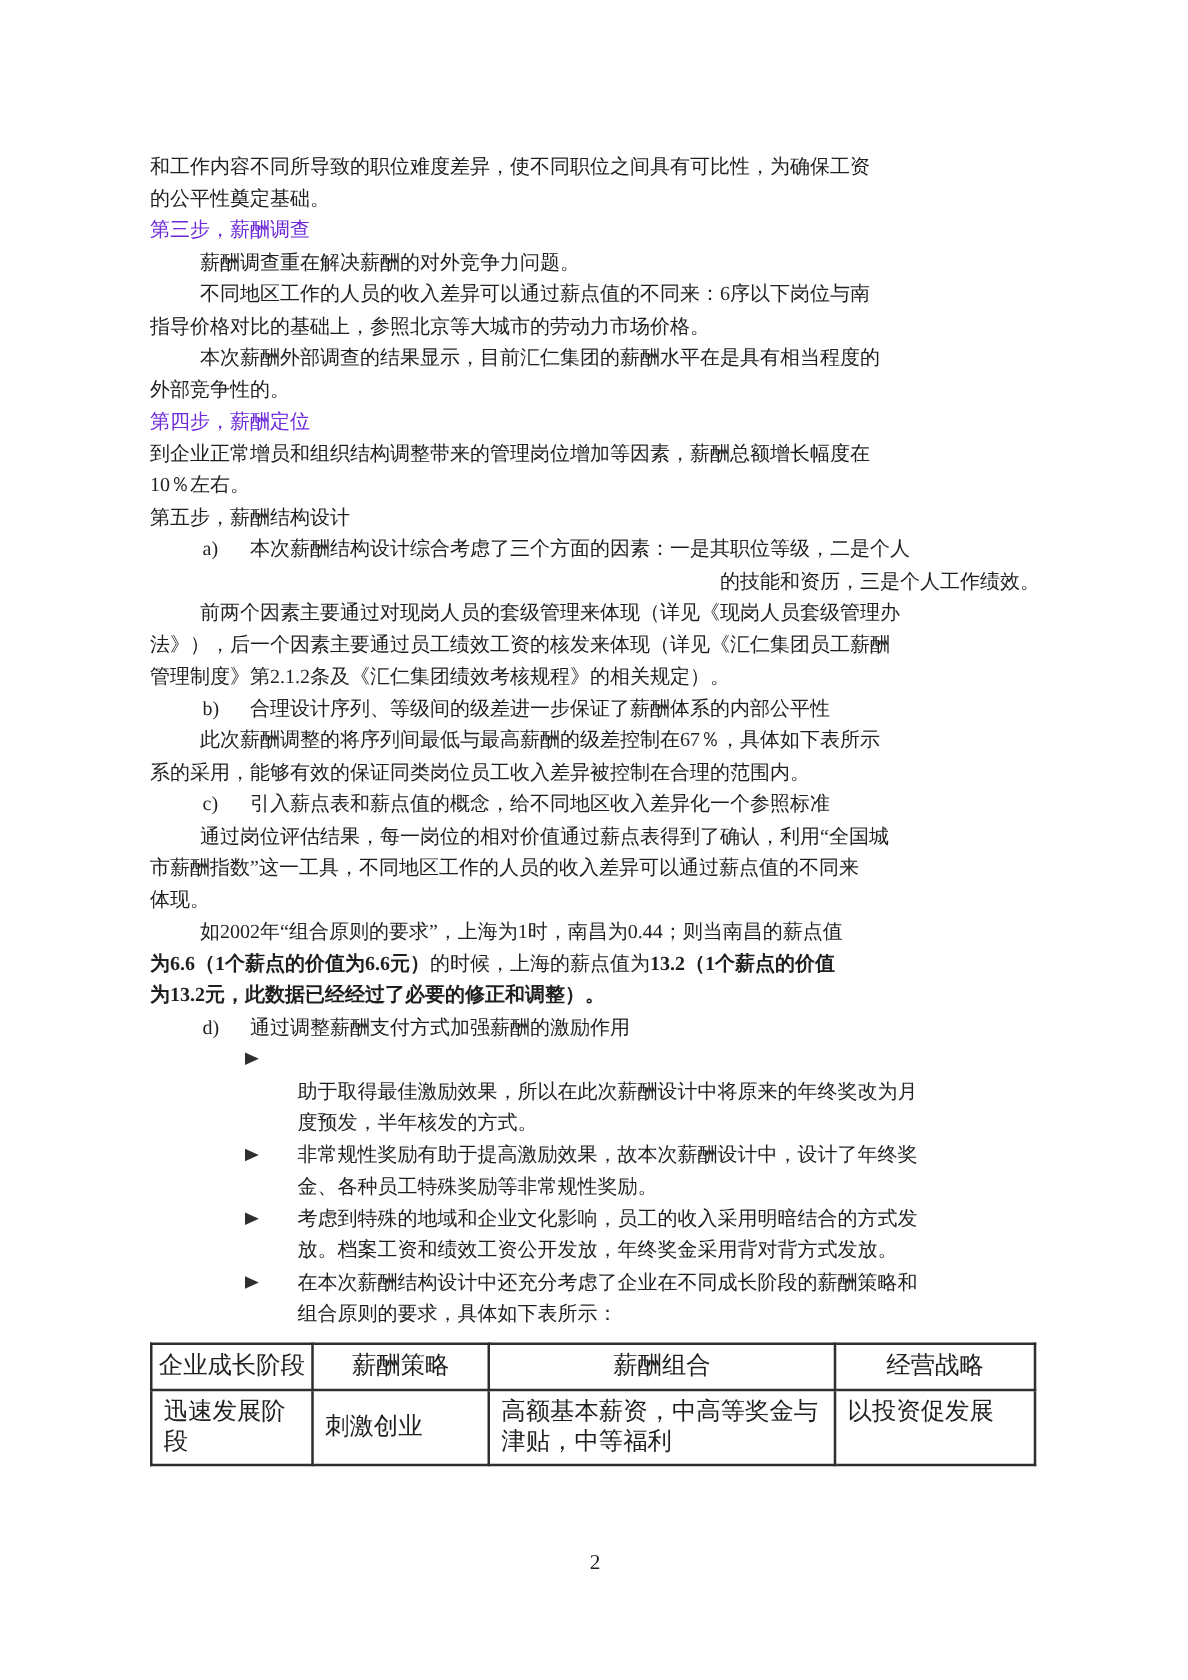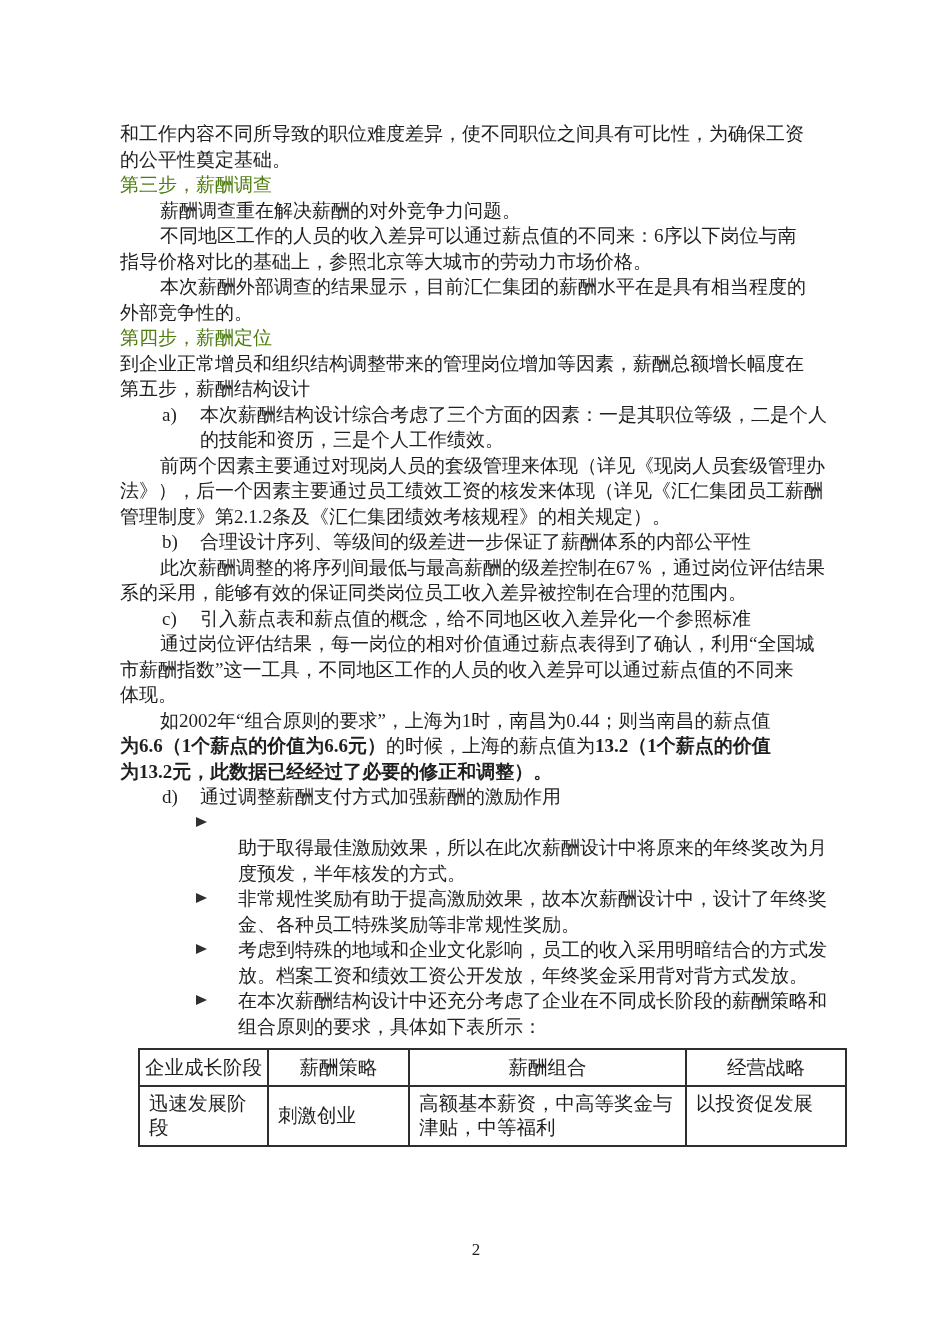--- a/index.html
+++ b/index.html
@@ -9,27 +9,27 @@
     background:#ffffff;
     color:#1f1f1f;
     font-family:"Liberation Serif","DejaVu Serif",serif;
     overflow:hidden;
   }
   .doc { position:absolute; left:120px; top:121px; width:712px; }
   .ln {
     margin:0; padding:0;
     position:relative;
     height:25.5px; line-height:25.5px;
-    font-size:19px;
+    font-size:16px;
     white-space:nowrap;
   }
   .ind  { padding-left:40px; }
-  .red  { color:#4d7c0f; }
+  .red  { color:#6d28d9; }
   .item { padding-left:80px; }
-  .icont{ padding-left:80px; }
+  .icont{ padding-left:80px;text-align:right; }
   .mk   { position:absolute; left:42px; top:0; }
   .bul  { padding-left:118px; }
   .tri {
     position:absolute; left:76px; top:7px;
     width:0; height:0;
     border-left:11px solid #2f2f2f;
     border-top:5.5px solid transparent;
     border-bottom:5.5px solid transparent;
   }
   .rev-dash {
@@ -37,21 +37,20 @@
     width:31px; height:2px;
     background:#c9c9c9;
   }
   .b { font-weight:bold; }
 
   .ctable {
     border-collapse:collapse;
     table-layout:fixed;
     width:707px;
     margin-top:9px;
-    margin-left:18px;
   }
   .ctable th, .ctable td {
     border:2px solid #2e2e2e;
     font-size:19.5px;
     font-weight:normal;
     line-height:24px;
   }
   .ctable th { height:35px; text-align:center; vertical-align:middle; padding:0 4px; }
   .ctable td { padding:5px 9px; vertical-align:top; height:48px; }
   .ctable td.mid { vertical-align:middle; }
@@ -71,34 +70,35 @@
     <p class="ln">和工作内容不同所导致的职位难度差异，使不同职位之间具有可比性，为确保工资</p>
     <p class="ln">的公平性奠定基础。</p>
     <p class="ln red">第三步，薪酬调查</p>
     <p class="ln ind">薪酬调查重在解决薪酬的对外竞争力问题。</p>
     <p class="ln ind">不同地区工作的人员的收入差异可以通过薪点值的不同来：6序以下岗位与南</p>
     <p class="ln">指导价格对比的基础上，参照北京等大城市的劳动力市场价格。</p>
     <p class="ln ind">本次薪酬外部调查的结果显示，目前汇仁集团的薪酬水平在是具有相当程度的</p>
     <p class="ln">外部竞争性的。</p>
     <p class="ln red">第四步，薪酬定位</p>
     <p class="ln">到企业正常增员和组织结构调整带来的管理岗位增加等因素，薪酬总额增长幅度在</p>
+    <p class="ln">10％左右。</p>
     <p class="ln">第五步，薪酬结构设计</p>
 
     <p class="ln item">
       <span class="mk">a)</span><span>本次薪酬结构设计综合考虑了三个方面的因素：一是其职位等级，二是个人</span>
     </p>
     <p class="ln icont">的技能和资历，三是个人工作绩效。</p>
     <p class="ln ind">前两个因素主要通过对现岗人员的套级管理来体现（详见《现岗人员套级管理办</p>
     <p class="ln">法》），后一个因素主要通过员工绩效工资的核发来体现（详见《汇仁集团员工薪酬</p>
     <p class="ln">管理制度》第2.1.2条及《汇仁集团绩效考核规程》的相关规定）。</p>
 
     <p class="ln item">
       <span class="mk">b)</span><span>合理设计序列、等级间的级差进一步保证了薪酬体系的内部公平性</span>
     </p>
-    <p class="ln ind">此次薪酬调整的将序列间最低与最高薪酬的级差控制在67％，通过岗位评估结果</p>
+    <p class="ln ind">此次薪酬调整的将序列间最低与最高薪酬的级差控制在67％，具体如下表所示</p>
     <p class="ln">系的采用，能够有效的保证同类岗位员工收入差异被控制在合理的范围内。</p>
 
     <p class="ln item">
       <span class="mk">c)</span><span>引入薪点表和薪点值的概念，给不同地区收入差异化一个参照标准</span>
     </p>
     <p class="ln ind">通过岗位评估结果，每一岗位的相对价值通过薪点表得到了确认，利用“全国城</p>
     <p class="ln">市薪酬指数”这一工具，不同地区工作的人员的收入差异可以通过薪点值的不同来</p>
     <p class="ln">体现。</p>
     <p class="ln ind">如2002年“组合原则的要求”，上海为1时，南昌为0.44；则当南昌的薪点值</p>
 

